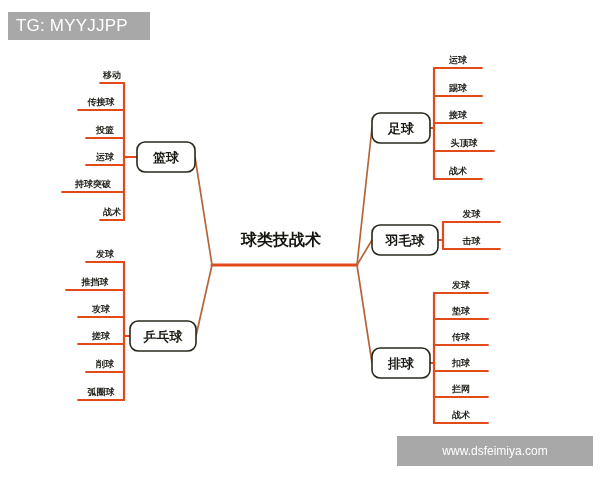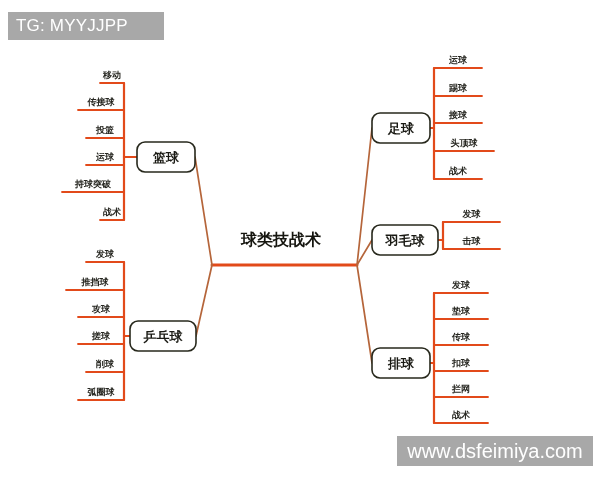--- a/index.html
+++ b/index.html
@@ -17,21 +17,21 @@
   #canvas {
     position: absolute;
     left: 0; top: 0;
     width: 600px;
     height: 480px;
   }
   .tg-banner {
     position: absolute;
     left: 8px;
     top: 12px;
-    width: 156px;
+    width: 142px;
     height: 28px;
     background: #a8a8a8;
     display: flex;
     align-items: center;
     padding-left: 8px;
     box-sizing: border-box;
   }
   .tg-banner span {
     color: #ffffff;
     font-size: 17px;
@@ -45,21 +45,21 @@
     width: 196px;
     height: 30px;
     background: #a8a8a8;
     display: flex;
     align-items: center;
     justify-content: center;
     box-sizing: border-box;
   }
   .watermark span {
     color: #ffffff;
-    font-size: 20px;
+    font-size: 12px;
     font-family: "Liberation Sans", sans-serif;
   }
   svg text.node-label {
     font-family: "DejaVu Sans", "Liberation Sans", sans-serif;
     font-size: 13px;
     font-weight: bold;
     fill: #1a1a14;
     text-anchor: middle;
     dominant-baseline: middle;
   }

